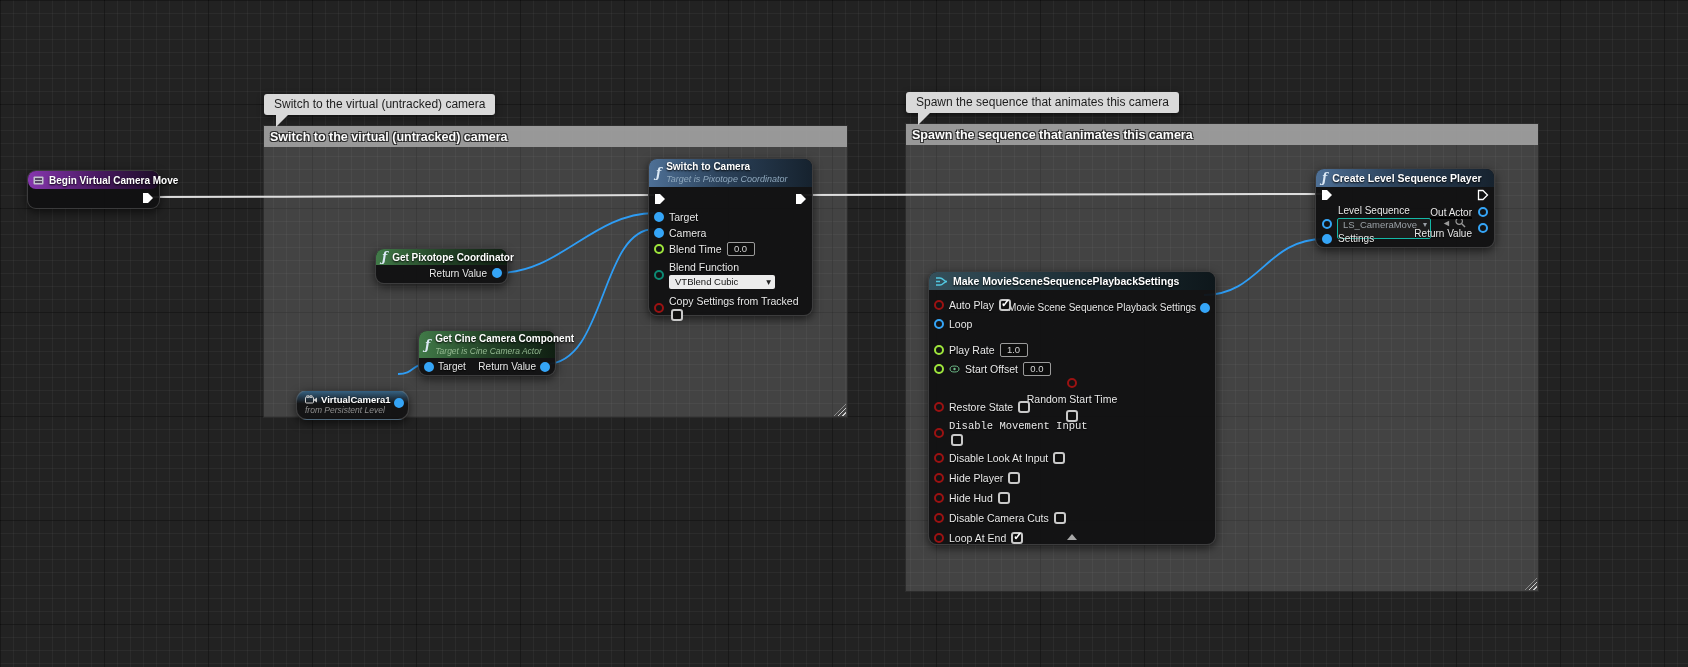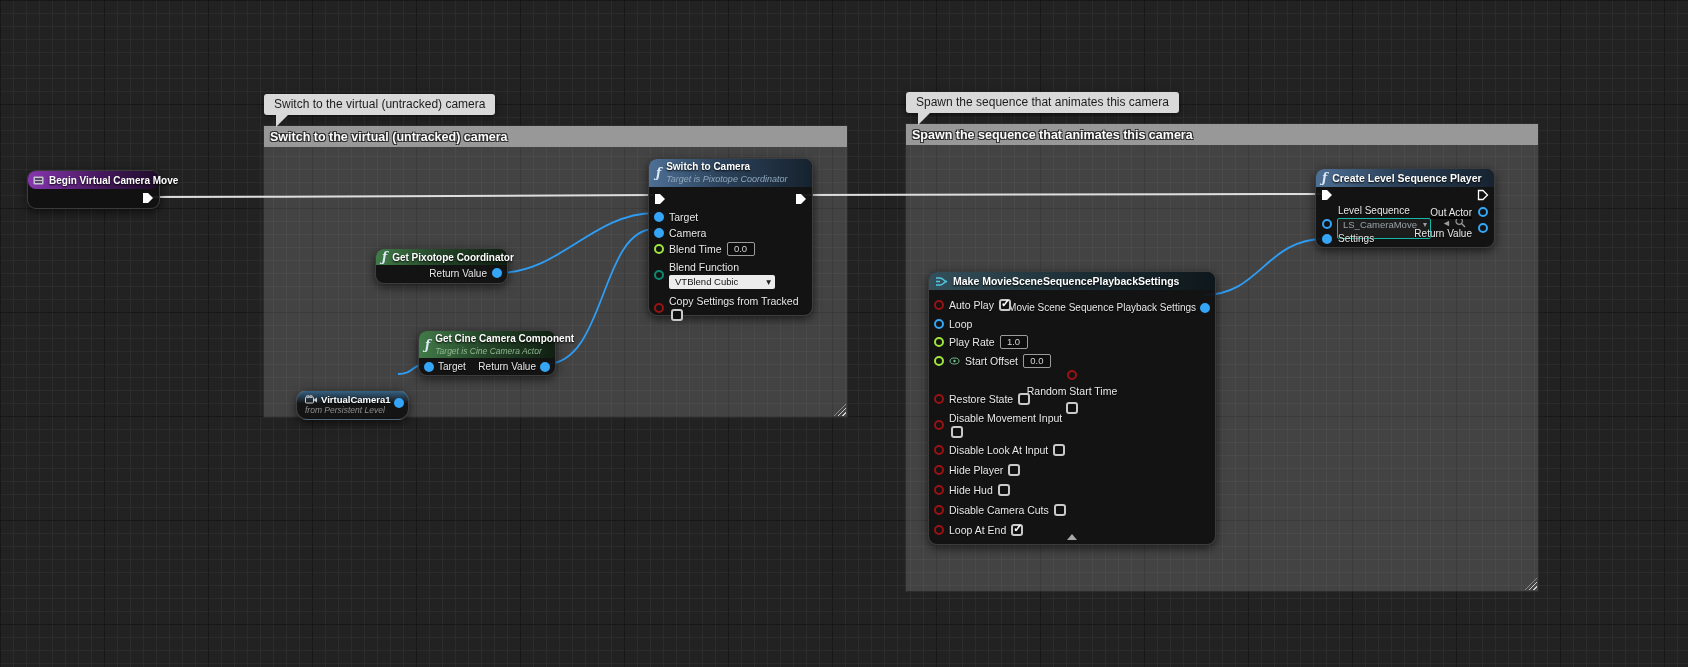--- a/index.html
+++ b/index.html
@@ -215,21 +215,21 @@
     <div style="padding-top:5px;">
       <div class="pin-row" style="height:19px;">
         <span class="pin p-bool"></span>
         <span class="label">Auto Play</span>
         <span class="checkbox" data-checked="true"></span>
       </div>
       <div class="pin-row" style="height:19px;">
         <span class="pin p-obj"></span>
         <span class="label">Loop</span>
       </div>
-      <div class="pin-row" style="height:18px;">
+      <div class="pin-row" style="height:18px;margin-top:8px;">
         <span class="pin p-float"></span>
         <span class="label">Play Rate</span>
         <span class="valbox">1.0</span>
       </div>
       <div class="pin-row" style="height:19px;">
         <span class="pin p-float"></span>
         <svg width="11" height="8">
           <ellipse cx="5.5" cy="4" rx="4.5" ry="3" fill="none" stroke="#6fbf8a" stroke-width="1"></ellipse>
           <circle cx="5.5" cy="4" r="1.2" fill="#6fbf8a"></circle>
         </svg>
@@ -239,21 +239,21 @@
       <div class="pin-row" style="height:19px;flex-direction:column;">
         <span class="pin p-bool"></span>
         <span class="label">Random Start Time</span>
         <span class="checkbox" data-checked="false"></span>
       </div>
       <div class="pin-row" style="height:20px;">
         <span class="pin p-bool"></span>
         <span class="label">Restore State</span>
         <span class="checkbox" data-checked="false"></span>
       </div>
-      <div class="pin-row" style="height:31px;">
+      <div class="pin-row" style="height:31px;font-family:Liberation Mono, monospace;">
         <span class="pin p-bool"></span>
         <div class="col">
           <span class="label">Disable Movement Input</span>
           <span class="checkbox" style="margin-left:2px;" data-checked="false"></span>
         </div>
       </div>
       <div class="pin-row" style="height:20px;">
         <span class="pin p-bool"></span>
         <span class="label">Disable Look At Input</span>
         <span class="checkbox" data-checked="false"></span>

